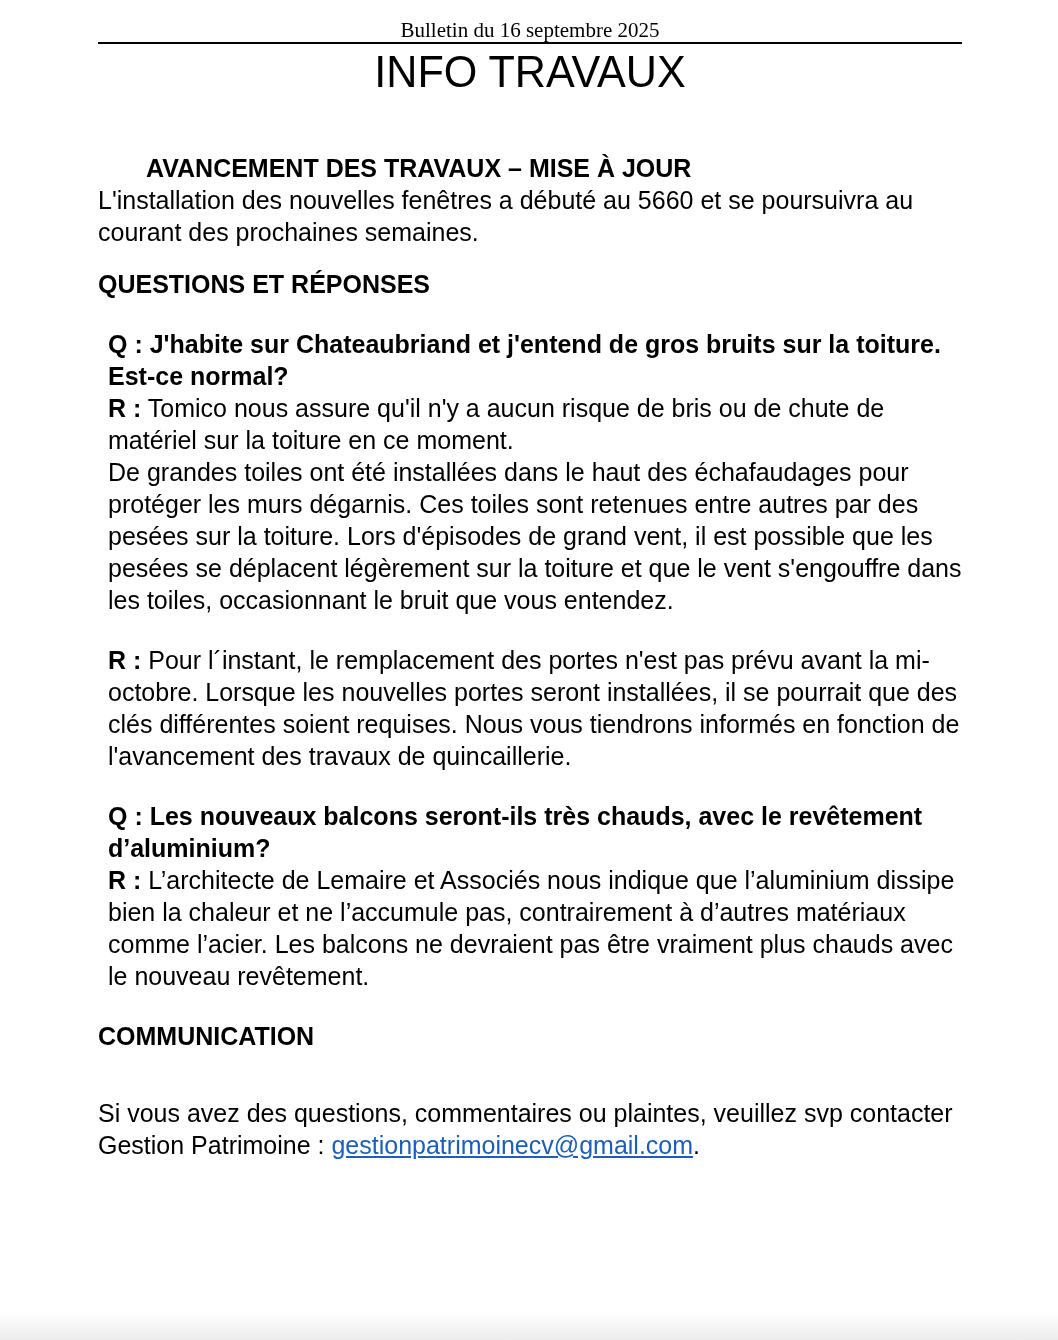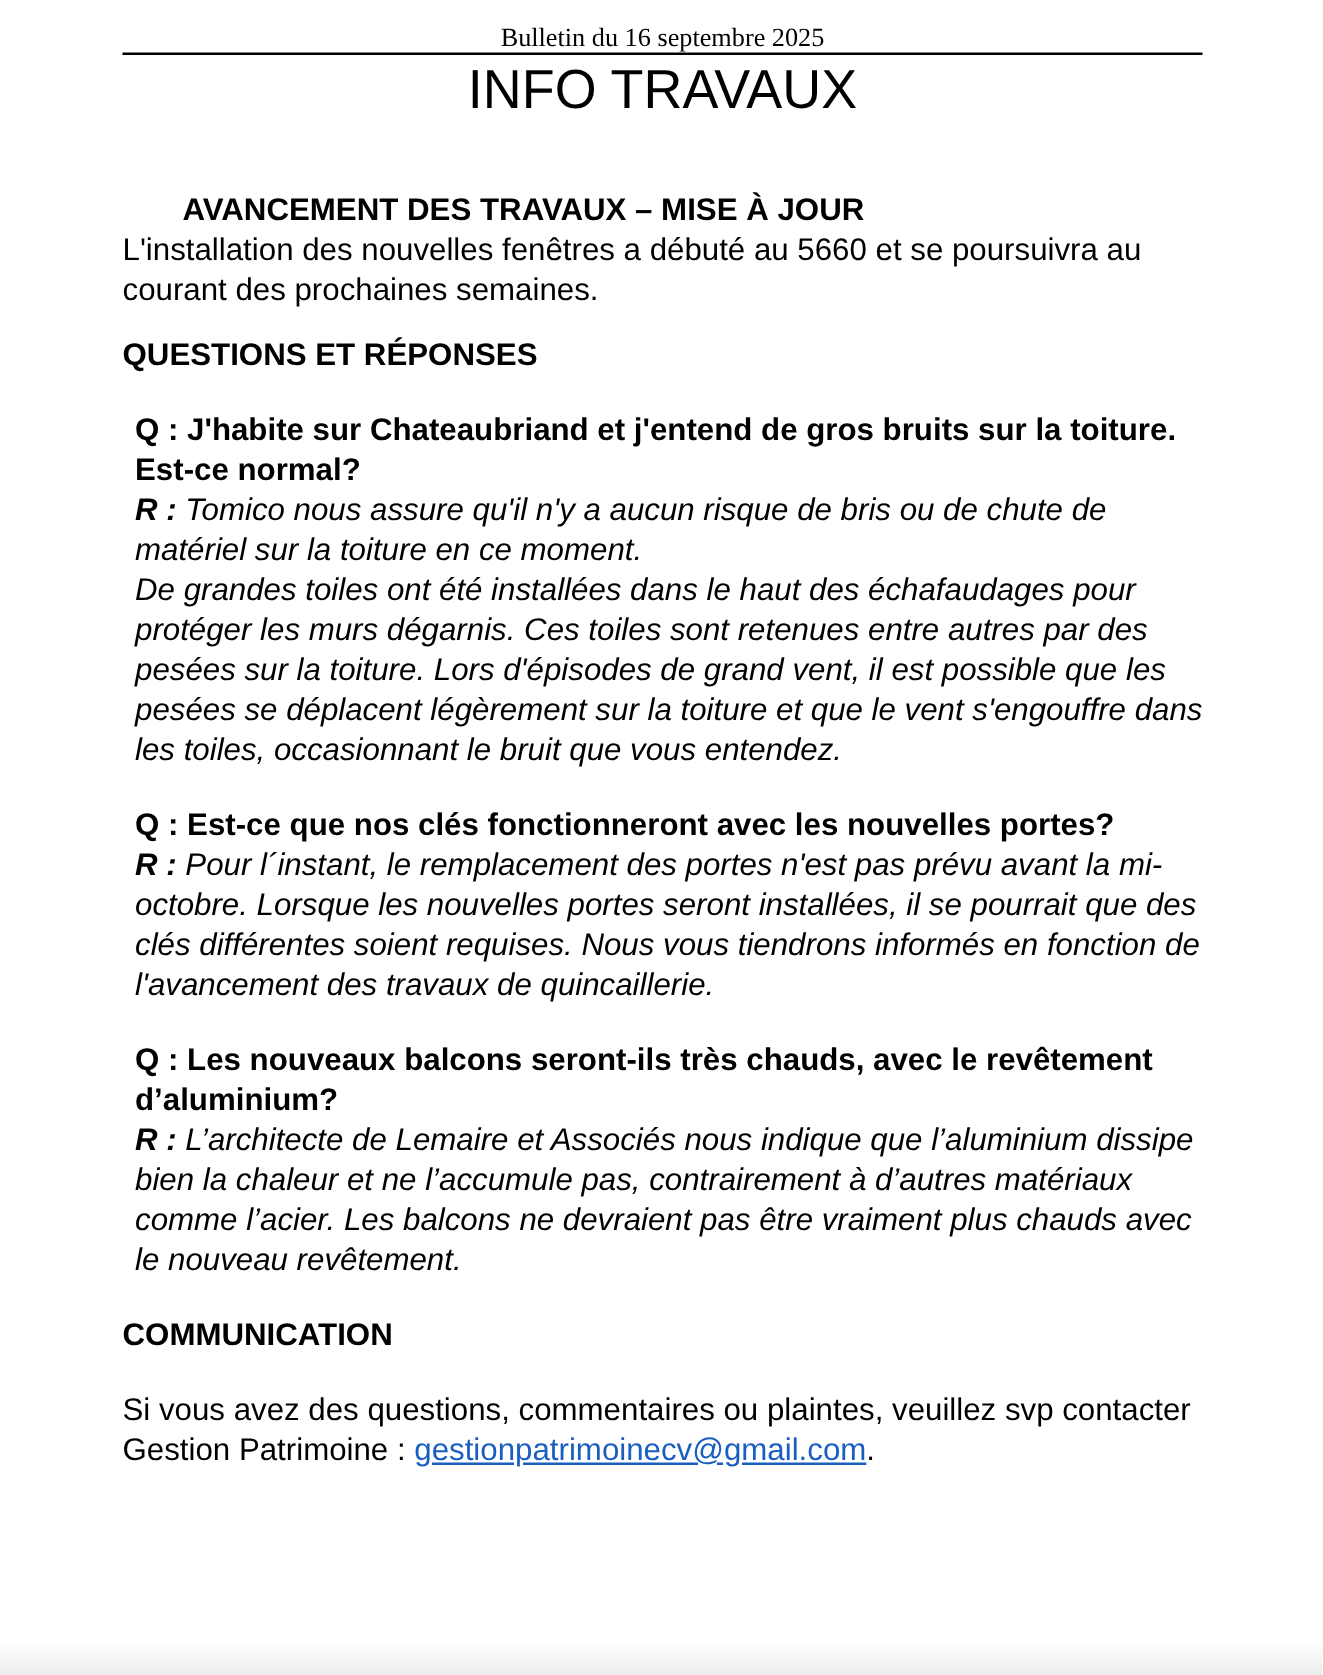--- a/index.html
+++ b/index.html
@@ -22,24 +22,24 @@
     .section-heading {
       font-weight: bold; font-size: 25px; line-height: 32px;
     }
     .para { font-size: 25px; line-height: 32px; }
     .h1 { margin-top: 54px; margin-left: 48px; }
     .p1 { }
     .h2 { margin-top: 20px; }
     .q1 { margin-top: 28px; margin-left: 10px; }
     .qa-block + .qa-block { margin-top: 28px; }
     .q { font-weight: bold; font-size: 25px; line-height: 32px; }
-    .r { font-size: 25px; line-height: 32px; font-style: italic; }
+    .r { font-size: 25px; line-height: 32px; }
     .r .r-label { font-weight: bold; }
     .h3 { margin-top: 28px; }
-    .p-comm { margin-top: 28px; }
+    .p-comm { margin-top: 45px; }
     .email-link { color: #1a5fbf; text-decoration: underline; }
     .bottom-fade {
       position: absolute; left: 0; right: 0; bottom: 0; height: 28px;
       background: linear-gradient(to bottom, rgba(255,255,255,0), #ececec);
       pointer-events: none;
     }
   </style>
 </head>
 <body>
 
@@ -52,21 +52,20 @@
 
   <div class="section-heading h2">QUESTIONS ET RÉPONSES</div>
 
   <div class="qa-list q1">
     <div class="qa-block">
       <div class="q">Q : J'habite sur Chateaubriand et j'entend de gros bruits sur la toiture. Est-ce normal?</div>
       <div class="r"><span class="r-label">R :</span><span> Tomico nous assure qu'il n'y a aucun risque de bris ou de chute de matériel sur la toiture en ce moment.</span></div>
       <div class="r">De grandes toiles ont été installées dans le haut des échafaudages pour protéger les murs dégarnis. Ces toiles sont retenues entre autres par des pesées sur la toiture. Lors d'épisodes de grand vent, il est possible que les pesées se déplacent légèrement sur la toiture et que le vent s'engouffre dans les toiles, occasionnant le bruit que vous entendez.</div>
     </div>
     <div class="qa-block">
-      <div class="q">Q : Est-ce que nos clés fonctionneront avec les nouvelles portes?</div>
       <div class="r"><span class="r-label">R :</span><span> Pour l´instant, le remplacement des portes n'est pas prévu avant la mi-octobre. Lorsque les nouvelles portes seront installées, il se pourrait que des clés différentes soient requises. Nous vous tiendrons informés en fonction de l'avancement des travaux de quincaillerie.</span></div>
     </div>
     <div class="qa-block">
       <div class="q">Q : Les nouveaux balcons seront-ils très chauds, avec le revêtement d’aluminium?</div>
       <div class="r"><span class="r-label">R :</span><span> L’architecte de Lemaire et Associés nous indique que l’aluminium dissipe bien la chaleur et ne l’accumule pas, contrairement à d’autres matériaux comme l’acier. Les balcons ne devraient pas être vraiment plus chauds avec le nouveau revêtement.</span></div>
     </div>
   </div>
 
   <div class="section-heading h3">COMMUNICATION</div>
   <div class="para p-comm"><span>Si vous avez des questions, commentaires ou plaintes, veuillez svp contacter Gestion Patrimoine : </span><a class="email-link" href="mailto:gestionpatrimoinecv@gmail.com">gestionpatrimoinecv@gmail.com</a><span>.</span></div>

